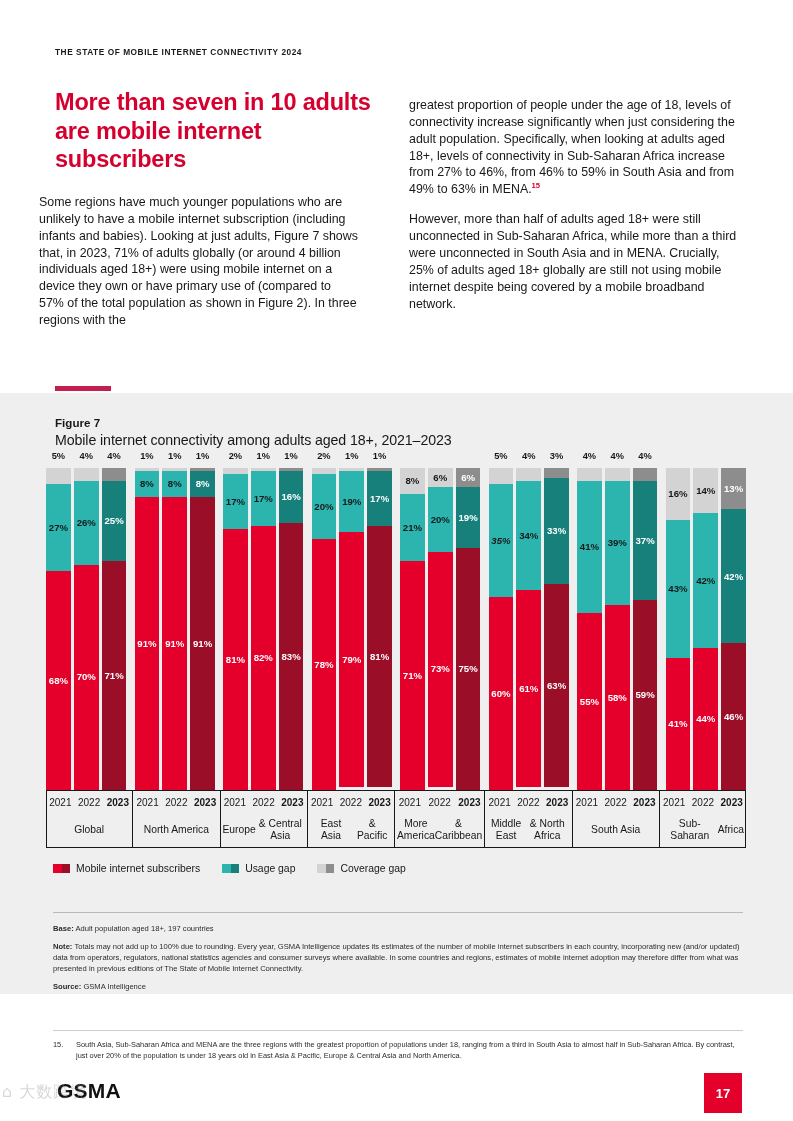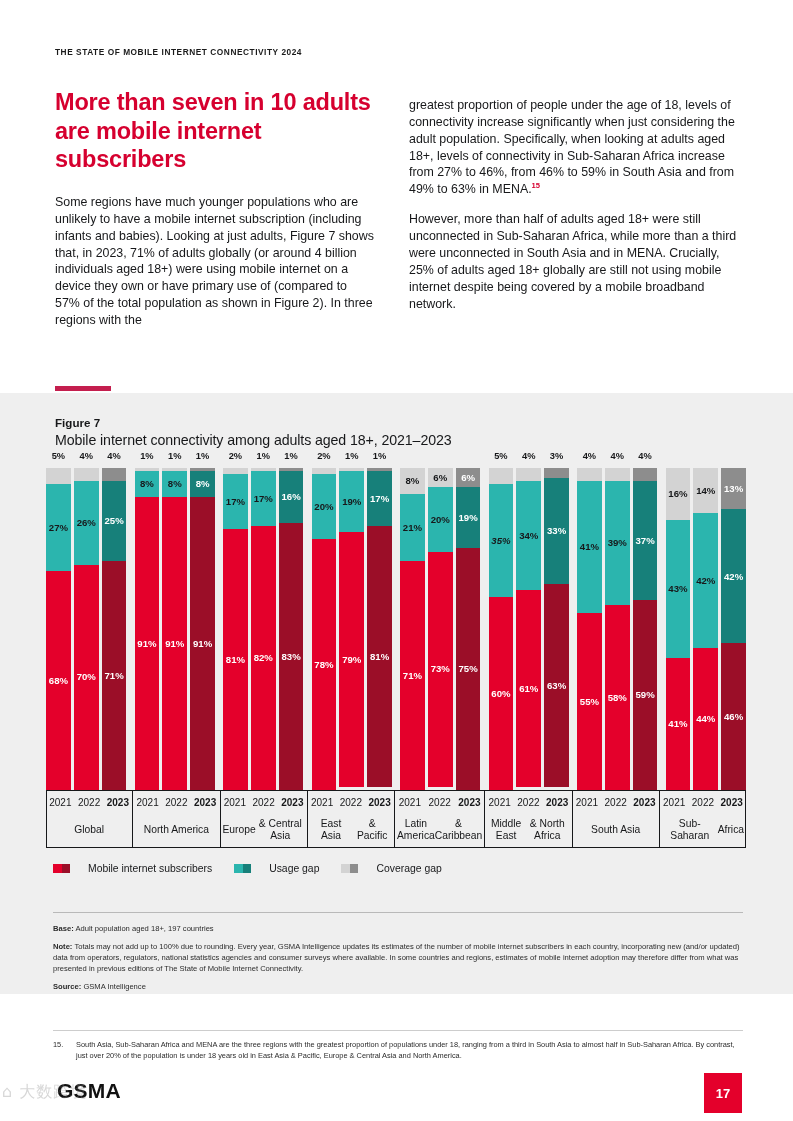--- a/index.html
+++ b/index.html
@@ -23,21 +23,21 @@
   .headline {
     position: absolute; left: 55px; top: 88px; width: 330px;
     font-size: 23.5px; font-weight: bold; line-height: 1.22;
     color: #d6002f; letter-spacing: -0.2px;
   }
 
   
   .col {
     position: absolute; font-size: 12.4px; line-height: 1.36; color: #17181a;
   }
-  .col-left  { left: 55px;  top: 194px; width: 320px; }
+  .col-left  { left: 39px;  top: 194px; width: 320px; }
   .col-right { left: 409px; top: 97px;  width: 338px; }
   .col-right p + p { margin-top: 13px; }
   sup.fn { color: #d6002f; font-size: 7.6px; vertical-align: super; font-weight: bold; }
 
   
   .figure-panel {
     position: absolute; left: 0; top: 393px; width: 793px; height: 601px;
     background: #efefef;
   }
   .rule-accent {
@@ -109,21 +109,21 @@
     padding: 0 2px;
   }
   .axis-edge-l { position: absolute; left: 46px; top: 790px; width: 1.3px; height: 58px; background: #17181a; }
   .axis-edge-r { position: absolute; left: 744.7px; top: 790px; width: 1.3px; height: 58px; background: #17181a; }
 
   
   .legend {
     position: absolute; left: 53px; top: 863px;
     display: flex; align-items: center; gap: 22px;
   }
-  .legend-item { display: flex; align-items: center; gap: 18px; }
+  .legend-item { display: flex; align-items: center; gap: 6px; }
   .sw { display: flex; width: 17px; height: 9px; }
   .sw i { display: block; width: 50%; height: 100%; }
   .legend-label { font-size: 10.4px; color: #17181a; }
 
   
   .notes {
     position: absolute; left: 53px; top: 912px; width: 690px;
     border-top: 1px solid #b9b9b9; padding-top: 10px;
     font-size: 7.6px; line-height: 1.46; color: #2b2b2b;
   }
@@ -544,21 +544,21 @@
           <span>&amp; Pacific</span>
         </div>
       </div>
       <div class="axis-group">
         <div class="years">
           <div class="year">2021</div>
           <div class="year">2022</div>
           <div class="year current">2023</div>
         </div>
         <div class="region">
-          <span>Latin America</span>
+          <span>More America</span>
           <br>
           <span>&amp; Caribbean</span>
         </div>
       </div>
       <div class="axis-group">
         <div class="years">
           <div class="year">2021</div>
           <div class="year">2022</div>
           <div class="year current">2023</div>
         </div>

